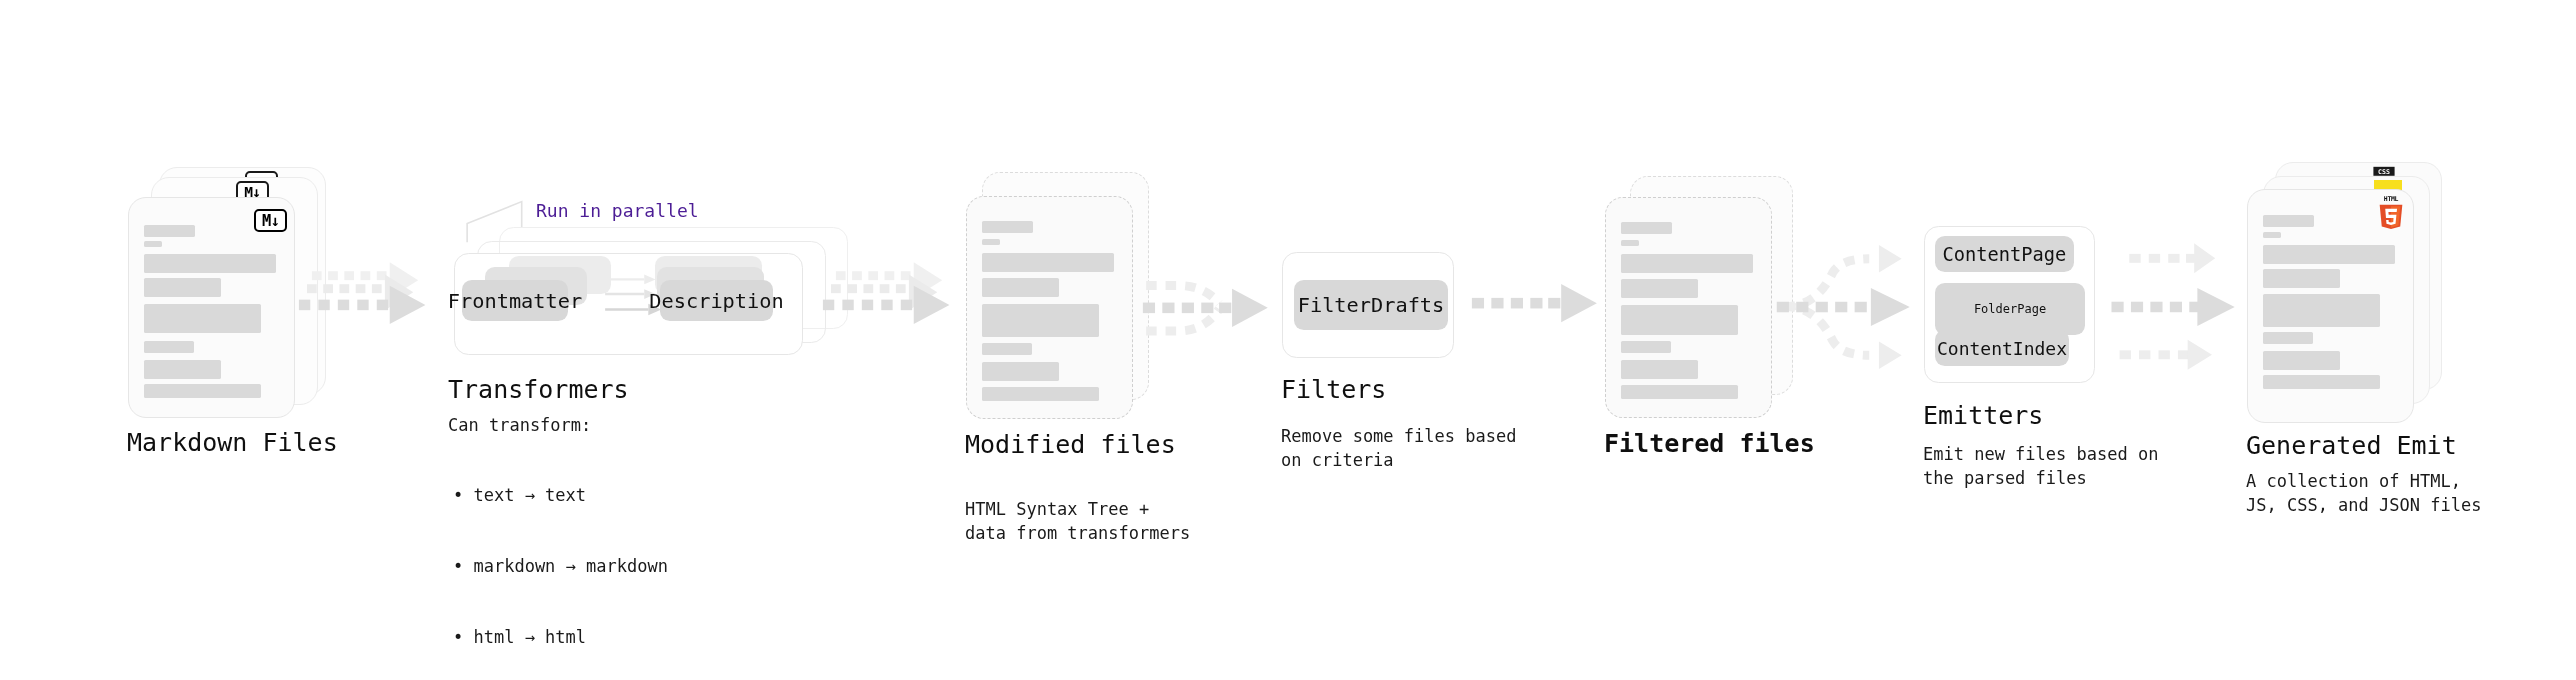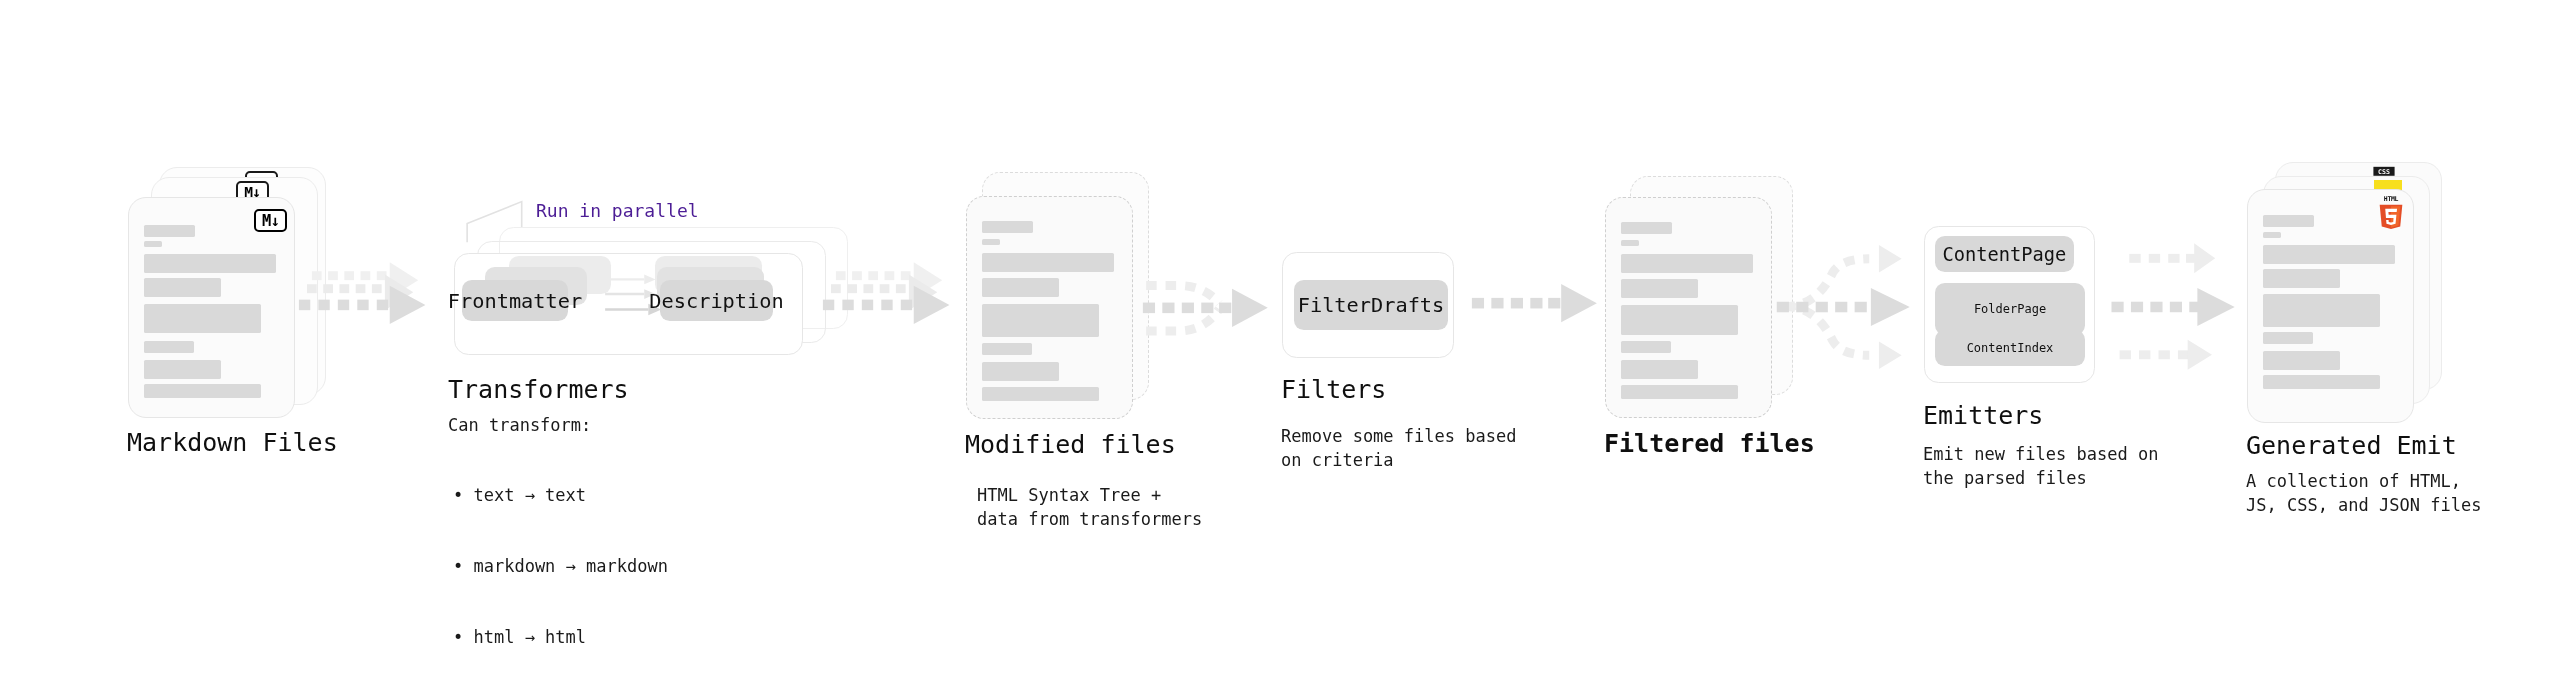--- a/index.html
+++ b/index.html
@@ -247,21 +247,21 @@
     <div class="bar" style="left:982px; top:221px; width:51px; height:12.2px;"></div>
     <div class="bar" style="left:982px; top:239px; width:18px; height:5.7px;"></div>
     <div class="bar" style="left:982px; top:253px; width:132px; height:18.7px;"></div>
     <div class="bar" style="left:982px; top:278px; width:77px; height:18.7px;"></div>
     <div class="bar" style="left:982px; top:304px; width:117px; height:32.5px;"></div>
     <div class="bar" style="left:982px; top:343px; width:50px; height:12.2px;"></div>
     <div class="bar" style="left:982px; top:362px; width:77px; height:18.7px;"></div>
     <div class="bar" style="left:982px; top:387px; width:117px; height:14px;"></div>
 
     <div class="title" style="left:965px; top:430px;">Modified files</div>
-    <div class="caption" style="left:965px; top:484px;margin-left:12px;">HTML Syntax Tree +
+    <div class="caption" style="left:965px; top:498px;">HTML Syntax Tree +
 data from transformers</div>
   </div>
 
   <svg class="ovl" style="left:1138px; top:252px; width:146px; height:106px;" viewBox="0 0 180 130">
     <g stroke="#ededed" stroke-width="11" fill="none" stroke-dasharray="13 11" stroke-linecap="butt">
       <path d="M 10 41 L 50 41 Q 82 41 100 63"></path>
       <path d="M 10 97 L 50 97 Q 82 97 100 70"></path>
     </g>
     <g fill="#dcdcdc">
       <rect x="6" y="62" width="15" height="13"></rect>
@@ -325,21 +325,21 @@
         <rect x="68" y="86" width="15" height="13"></rect>
       <rect x="92" y="86" width="15" height="13"></rect>
       <polygon points="112,69 160,92.5 112,116"></polygon>
     </g>
   </svg>
 
   <div class="abs">
     <div class="groupbox" style="left:1924px; top:226px; width:171px; height:157px; border-color:#e6e6e6;"></div>
     <div class="pill" style="left:1935px; top:236px; width:139px; height:36px; font-size:18.7px;">ContentPage</div>
     <div class="pill" style="left:1935px; top:283px; width:150px; height:52px; font-size:12px;">FolderPage</div>
-    <div class="pill" style="left:1935px; top:330px; width:150px; height:36px; font-size:12px;">ContentIndex</div>
+    <div class="pill" style="left:1935px; top:330px; width:134px; height:36px; font-size:18px;">ContentIndex</div>
 
     <div class="title" style="left:1923px; top:401px;">Emitters</div>
     <div class="caption" style="left:1923px; top:443px;">Emit new files based on
 the parsed files</div>
   </div>
 
   <svg class="ovl" style="left:2105px; top:232px; width:154px; height:154px;" viewBox="0 0 190 190">
     <g fill="#ededed">
       <rect x="30" y="27" width="14" height="11"></rect>
         <rect x="54" y="27" width="14" height="11"></rect>

